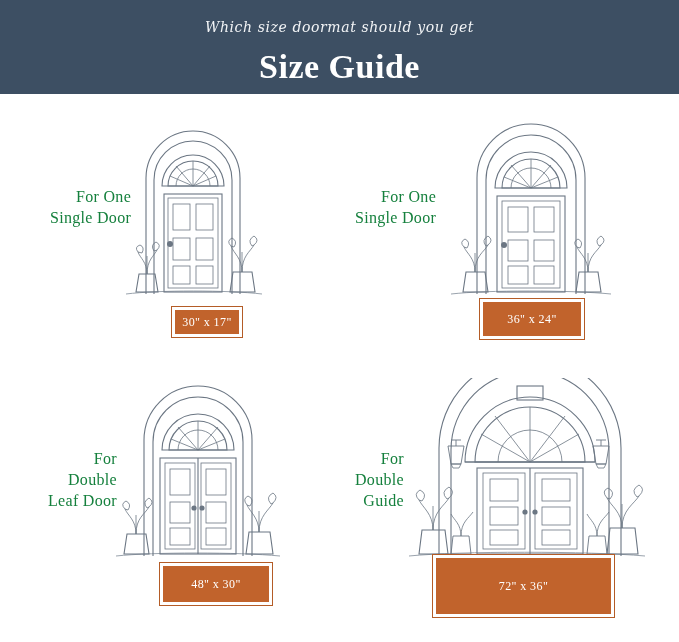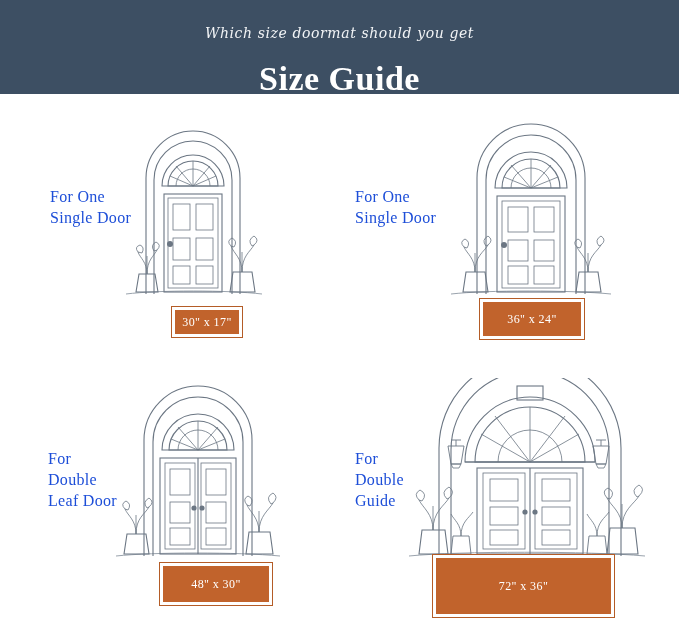--- a/index.html
+++ b/index.html
@@ -31,21 +31,21 @@
     text-align: center;
     box-sizing: border-box;
     padding-top: 10px;
   }
   .header-script {
     font-family: "DejaVu Serif", serif;
     font-style: italic;
     font-size: 14px;
     letter-spacing: 0.6px;
     color: #f2f4f6;
-    margin: 15px;
+    margin: 9px;
     padding: 0 0 4px 0;
     font-weight: 400;
   }
   .header-title {
     font-family: "Liberation Serif", serif;
     font-weight: bold;
     font-size: 34px;
     letter-spacing: 0.5px;
     color: #ffffff;
     margin: 0;
@@ -64,22 +64,23 @@
   .cell-tl { left: 0;   top: 0;   width: 339px; height: 274px; }
   .cell-tr { left: 339px; top: 0; width: 340px; height: 274px; }
   .cell-bl { left: 0;   top: 274px; width: 339px; height: 274px; }
   .cell-br { left: 339px; top: 274px; width: 340px; height: 274px; }
 
   .caption {
     position: absolute;
     font-family: "Liberation Serif", serif;
     font-size: 16px;
     line-height: 21px;
-    color: #1d4ed8;
+    color: #15803d;
     letter-spacing: 0.3px;
+    text-align: right;
   }
   .cap-tl { left: 50px; top: 92px; }
   .cap-tr { left: 16px; top: 92px; }
   .cap-bl { left: 48px; top: 80px; }
   .cap-br { left: 16px; top: 80px; }
 
   
   .door-wrap {
     position: absolute;
   }

